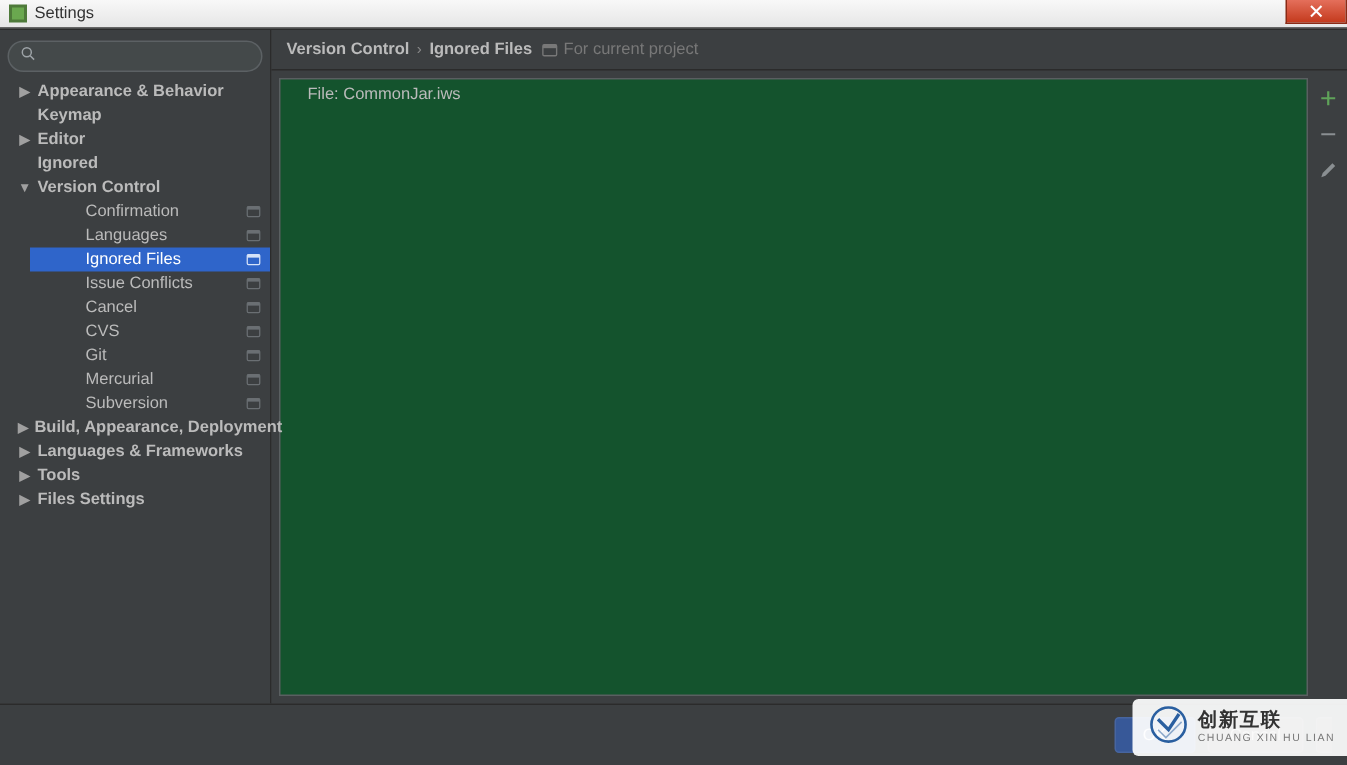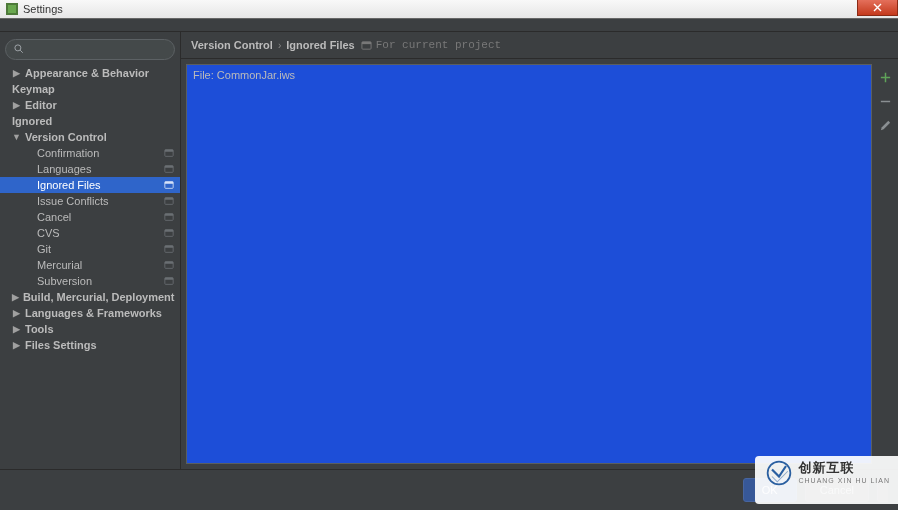--- a/index.html
+++ b/index.html
@@ -3,21 +3,20 @@
 <meta charset="utf-8">
 <style>
   * { box-sizing: border-box; margin: 0; padding: 0; font-family: "Segoe UI", Arial, sans-serif; }
   html, body { width: 898px; height: 510px; overflow: hidden; background: #000; }
 
   .window {
     width: 898px; height: 510px;
     background: #3c3f41;
     display: flex; flex-direction: column;
     position: relative;
-    gap: 12px;
   }
 
   
   .titlebar {
     height: 19px;
     background: linear-gradient(to bottom, #f8f8f8, #e6e6e6);
     display: flex; align-items: center;
     border-bottom: 1px solid #666;
     padding-left: 2px;
     position: relative;
@@ -76,27 +75,27 @@
   }
 
   .tree { font-size: 11px; color: #bbbbbb; }
   .tree-row {
     height: 16px; display: flex; align-items: center;
     padding-right: 6px;
     position: relative;
     white-space: nowrap;
   }
   .tree-row.top { font-weight: bold; padding-left: 12px; }
-  .tree-row.child { padding-left: 37px; color: #bbbbbb; }
+  .tree-row.child { padding-left: 37px; color: #bbbbbb; margin-left: 20px; }
   .tree-row .arrow {
     width: 9px; height: 9px; margin-right: 4px;
     display: inline-flex; align-items: center; justify-content: center;
     color: #a0a0a0; font-size: 9px;
   }
-  .tree-row.top.no-arrow { padding-left: 12px; }
+  .tree-row.top.no-arrow { padding-left: 25px; }
   .tree-row.selected {
     background: #2f65ca; color: #ffffff;
   }
   .tree-row.selected .badge { color: #d6e2f8; }
   .tree-row .label { flex: 1; }
   .tree-row .badge {
     font-size: 9px; color: #6a6f73;
     display: inline-flex; align-items: center;
   }
   .badge svg { width: 10px; height: 10px; }
@@ -111,32 +110,32 @@
     padding: 0 10px; font-size: 11px;
     border-bottom: 1px solid #2b2b2b;
     color: #bbbbbb;
   }
   .breadcrumb .crumb { font-weight: bold; }
   .breadcrumb .sep { margin: 0 5px; color: #888; font-size: 10px; }
   .breadcrumb .scope-icon {
     width: 11px; height: 11px; margin-left: 6px; margin-right: 4px;
     display: inline-flex; align-items: center; justify-content: center;
   }
-  .breadcrumb .scope { color: #787878; font-size: 11px; font-family: Liberation Mono, monospace; }
+  .breadcrumb .scope { color: #787878; font-size: 11px; }
 
   .panel-body {
     flex: 1; display: flex;
     padding: 5px 0 5px 5px;
   }
   .list-box {
     flex: 1;
-    background: #1d4ed8;
+    background: #14532d;
     border: 1px solid #5a5f61;
     font-size: 11px; color: #bbbbbb;
-    padding: 2px 0;
+    padding: 2px 12px;
     overflow: auto;
   }
   .list-box .item {
     height: 16px; line-height: 16px; padding: 0 6px;
   }
   .side-buttons {
     width: 26px; display: flex; flex-direction: column;
     align-items: center; padding-top: 4px; gap: 6px;
   }
   .side-btn {
@@ -173,22 +172,22 @@
   .btn.cut {
     min-width: 10px; padding: 0 0 0 10px;
     border-right: none;
     border-top-right-radius: 0; border-bottom-right-radius: 0;
   }
 
   
   .watermark {
     position: absolute; right: 0; bottom: 6px;
     background: rgba(255,255,255,0.92);
-    padding: 3px 8px 17px 10px;
-    display: flex; 
+    padding: 3px 8px 7px 10px;
+    display: flex; align-items: center;
     font-size: 11px; color: #333;
     border-top-left-radius: 4px; border-bottom-left-radius: 4px;
   }
   .watermark .logo {
     width: 28px; height: 28px; margin-right: 5px;
     display: flex; align-items: center; justify-content: center;
   }
   .watermark .cn { font-size: 13px; font-weight: bold; letter-spacing: 1px; }
   .watermark .py { font-size: 7px; color: #777; letter-spacing: 1px; }
 </style>
@@ -322,21 +321,21 @@
               <span class="label">Subversion</span>
               <span class="badge">
                 <svg viewBox="0 0 12 12">
                   <rect x="1" y="2" width="10" height="8" rx="1" fill="none" stroke="currentColor" stroke-width="1"></rect>
                   <rect x="1" y="2" width="10" height="2.5" fill="currentColor"></rect>
                 </svg>
               </span>
             </div>
             <div class="tree-row top">
               <span class="arrow">▶</span>
-              <span class="label">Build, Mercurial, Deployment</span>
+              <span class="label">Build, Appearance, Deployment</span>
             </div>
             <div class="tree-row top">
               <span class="arrow">▶</span>
               <span class="label">Languages &amp; Frameworks</span>
             </div>
             <div class="tree-row top">
               <span class="arrow">▶</span>
               <span class="label">Tools</span>
             </div>
             <div class="tree-row top">

